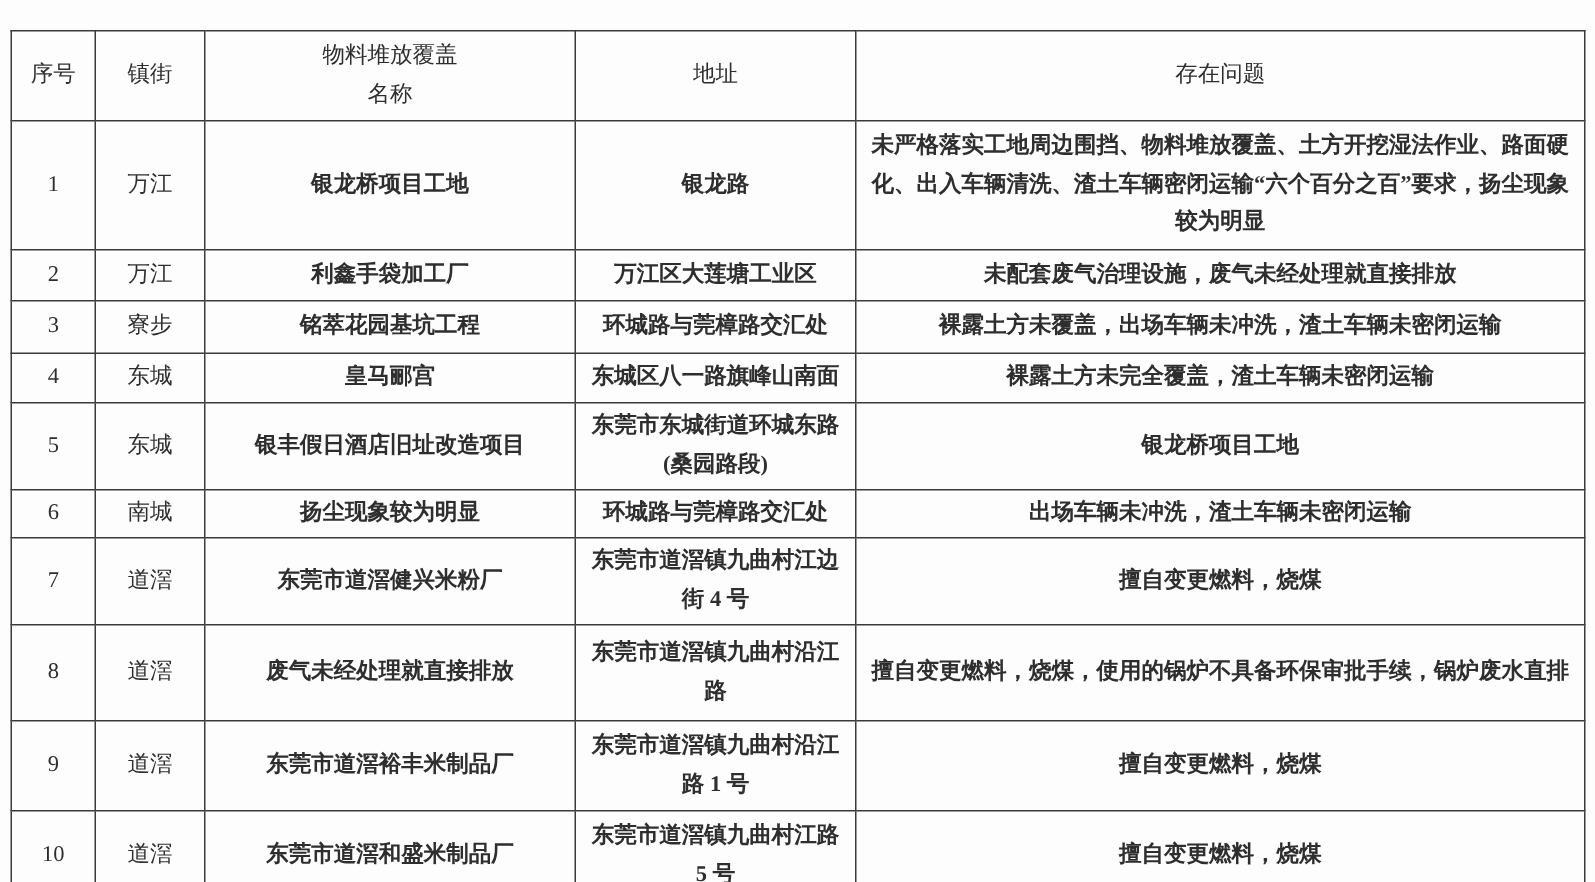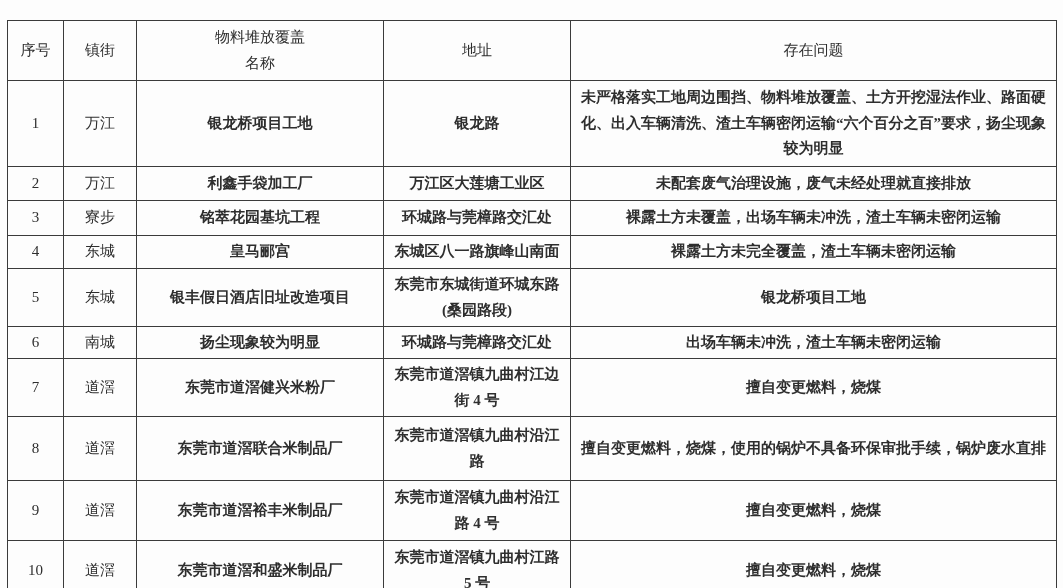--- a/index.html
+++ b/index.html
@@ -127,29 +127,29 @@
       <tr class="r7">
         <td class="c-no">7</td>
         <td class="c-town">道滘</td>
         <td class="c-name">东莞市道滘健兴米粉厂</td>
         <td class="c-addr">东莞市道滘镇九曲村江边街 4 号</td>
         <td class="c-prob">擅自变更燃料，烧煤</td>
       </tr>
       <tr class="r8">
         <td class="c-no">8</td>
         <td class="c-town">道滘</td>
-        <td class="c-name">东莞市道滘联合米制品厂</td>
+        <td class="c-name">废气未经处理就直接排放</td>
         <td class="c-addr">东莞市道滘镇九曲村沿江路</td>
         <td class="c-prob">擅自变更燃料，烧煤，使用的锅炉不具备环保审批手续，锅炉废水直排</td>
       </tr>
       <tr class="r9">
         <td class="c-no">9</td>
         <td class="c-town">道滘</td>
         <td class="c-name">东莞市道滘裕丰米制品厂</td>
-        <td class="c-addr">东莞市道滘镇九曲村沿江路 4 号</td>
+        <td class="c-addr">东莞市道滘镇九曲村沿江路 1 号</td>
         <td class="c-prob">擅自变更燃料，烧煤</td>
       </tr>
       <tr class="r10">
         <td class="c-no">10</td>
         <td class="c-town">道滘</td>
         <td class="c-name">东莞市道滘和盛米制品厂</td>
         <td class="c-addr">东莞市道滘镇九曲村江路 5 号</td>
         <td class="c-prob">擅自变更燃料，烧煤</td>
       </tr>
     </tbody>

